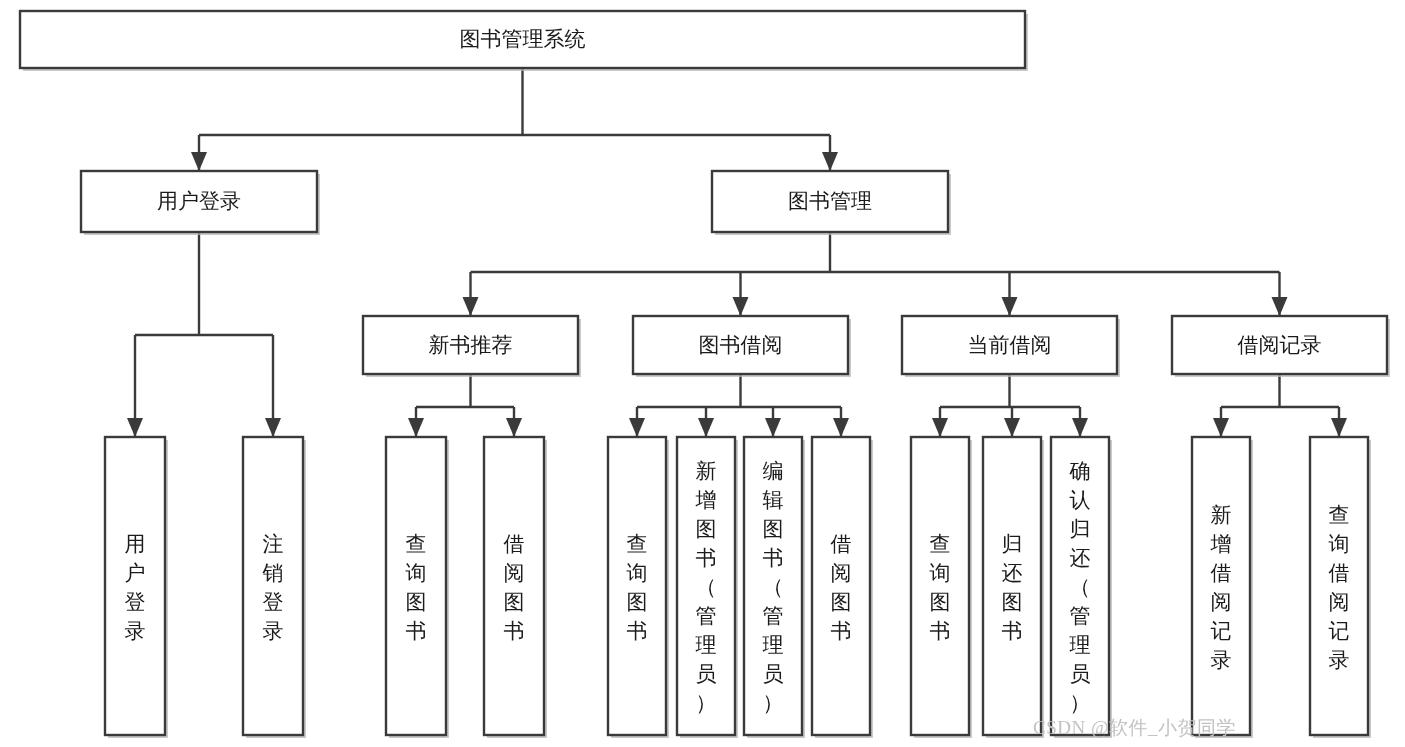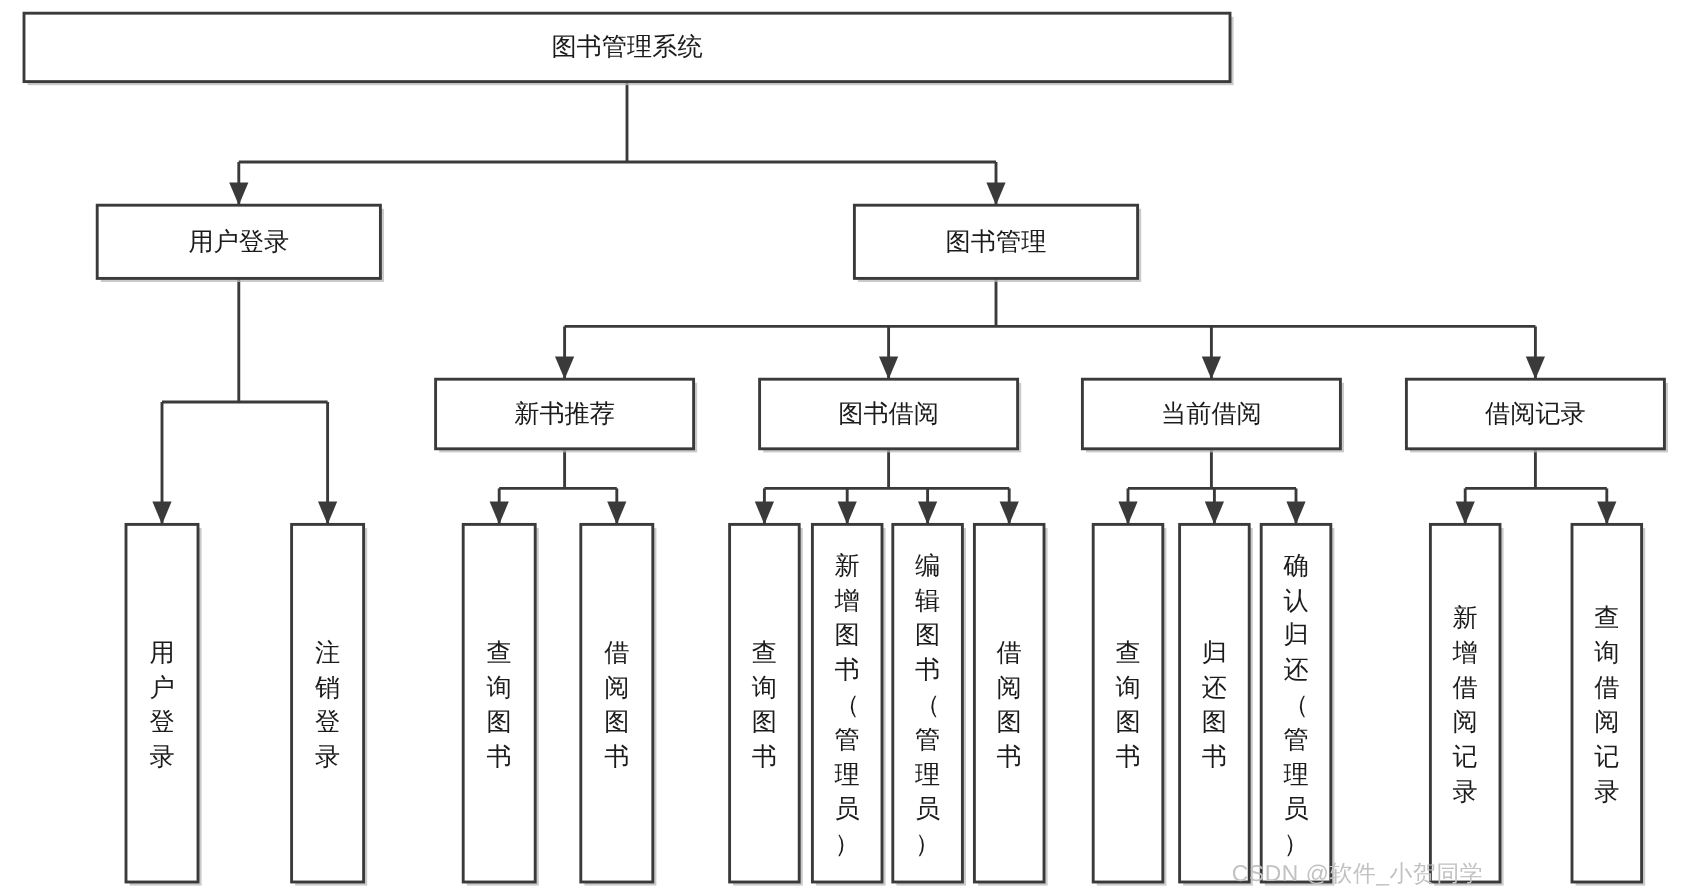--- a/index.html
+++ b/index.html
@@ -54,21 +54,21 @@
   .node-label-vertical {
     font-family: "Liberation Sans", "DejaVu Sans", sans-serif;
     font-size: 21px;
     fill: #1b1b1b;
     text-anchor: middle;
   }
   .watermark {
     position: absolute;
     right: 8px;
     bottom: 6px;
-    font-family: Liberation Sans, sans-serif;
+    font-family: Liberation Serif, serif;
     font-size: 19px;
     color: #c2c2c2;
     letter-spacing: 0.5px;
     white-space: nowrap;
     user-select: none;
   }
 </style>
 </head>
 <body>
 

